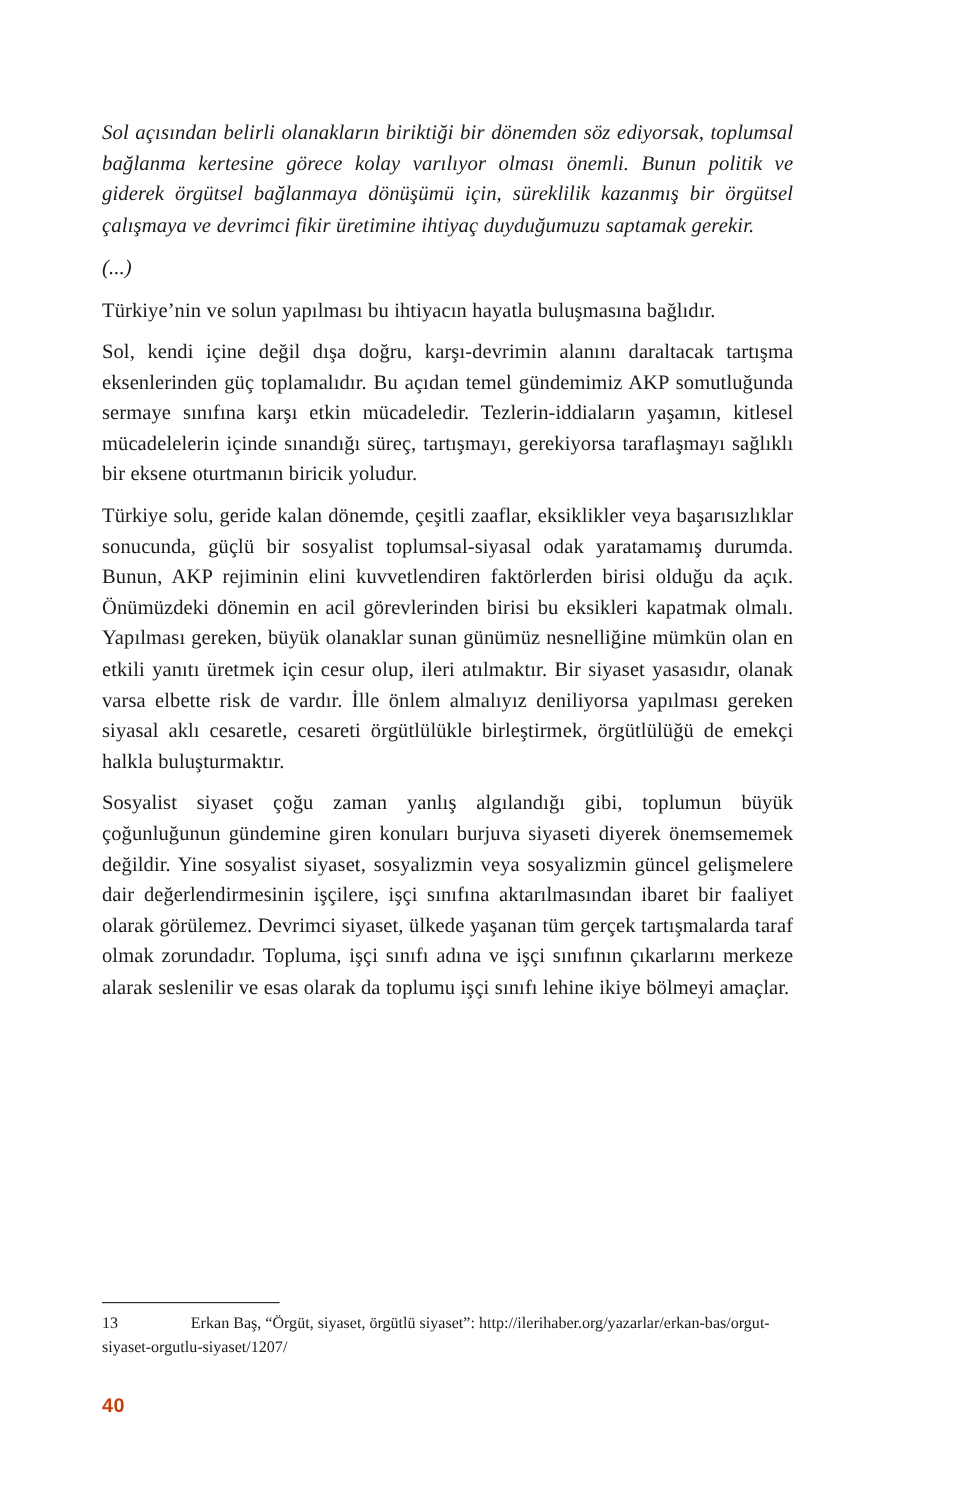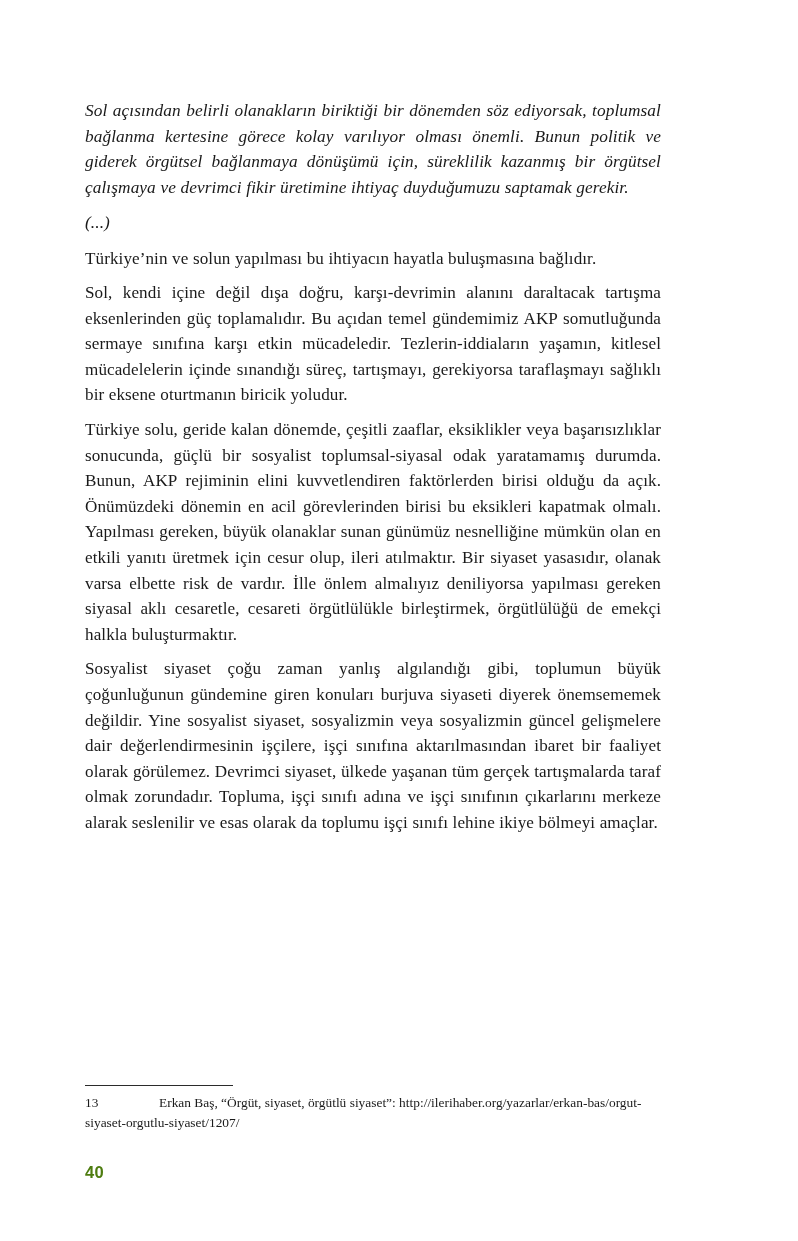--- a/index.html
+++ b/index.html
@@ -97,21 +97,21 @@
 
   
   .folio {
     position: absolute;
     left: 85px;
     top: 1163px;
     font-family: "Liberation Sans", "DejaVu Sans", sans-serif;
     font-weight: bold;
     font-size: 16.5px;
     letter-spacing: 0.02em;
-    color: #4d7c0f;
+    color: #c2410c;
   }
 </style>
 </head>
 <body>
 
 <div class="page">
 
   <div class="text-block">
 
     <p class="para italic">Sol açısından belirli olanakların biriktiği bir dönemden söz ediyorsak, toplumsal bağlanma kertesine görece kolay varılıyor olması önemli. Bunun politik ve giderek örgütsel bağlanmaya dönüşümü için, süreklilik kazanmış bir örgütsel çalışmaya ve devrimci fikir üretimine ihtiyaç duyduğumuzu saptamak gerekir.</p>

